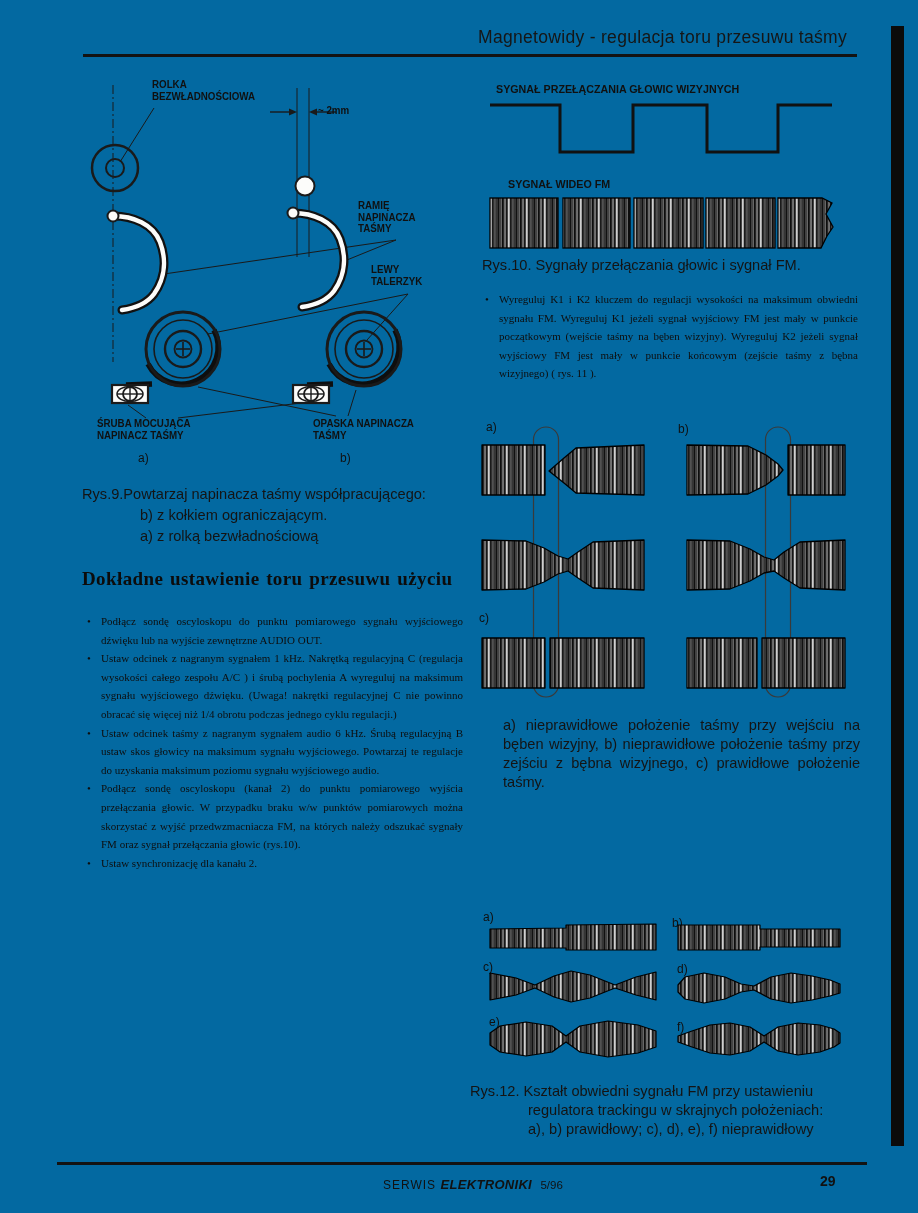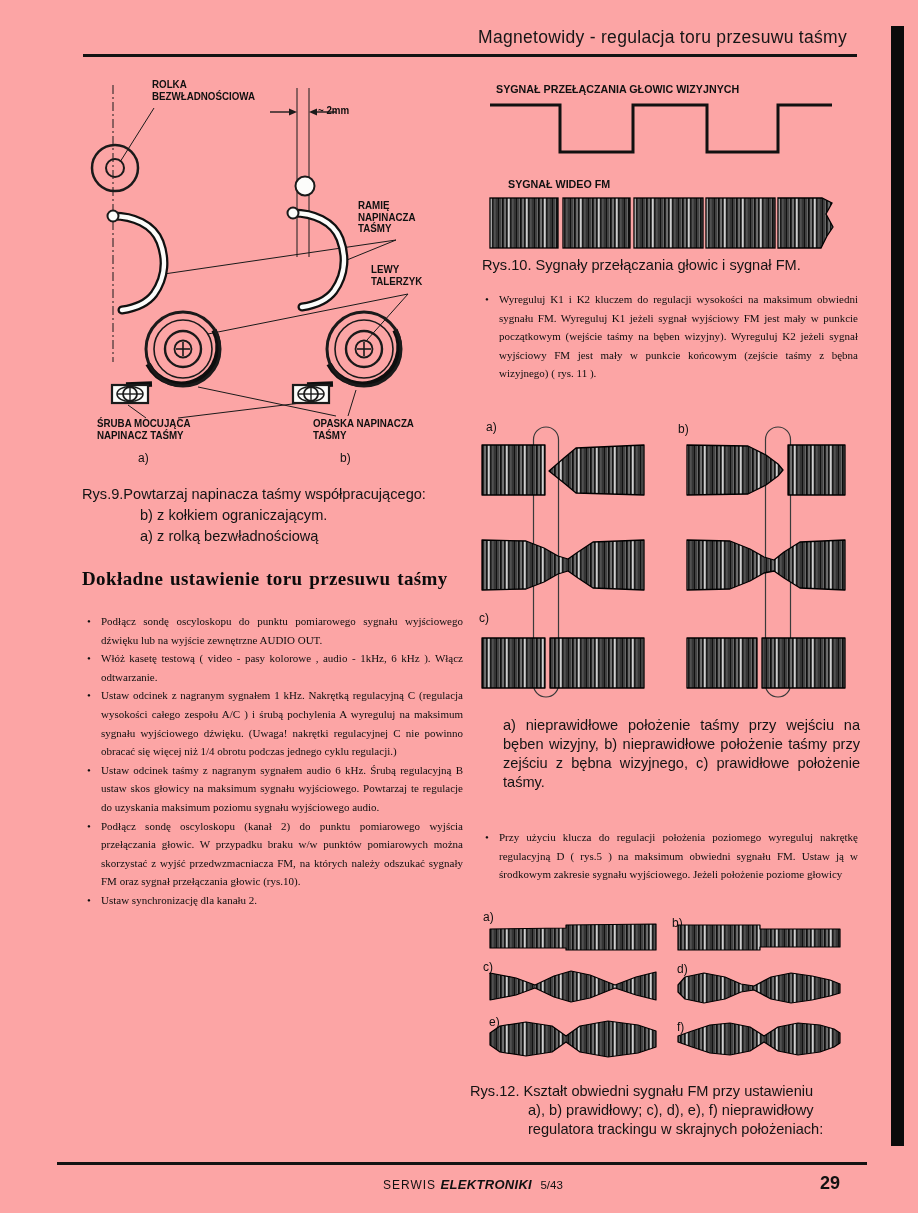--- a/index.html
+++ b/index.html
@@ -1,16 +1,16 @@
 <!DOCTYPE html>
 <html><head>
 <meta charset="utf-8">
 <style>
   html,body{margin:0;padding:0;background:#d9d9d6;}
-  .page{position:relative;width:918px;height:1213px;background:#fca5a5;overflow:hidden;
+  .page{position:relative;width:918px;height:1213px;background:#0369a1;overflow:hidden;
         font-family:"Liberation Sans",sans-serif;color:#111;}
   .abs{position:absolute;}
   .title{font-size:17.5px;letter-spacing:.3px;color:#161616;}
   .rule{background:#131313;}
   .dlabel{font:bold 10.5px/11.5px "Liberation Sans",sans-serif;white-space:pre-line;
           transform:scaleX(.93);transform-origin:left top;color:#101010;}
   .flabel{font:12px/12px "Liberation Sans",sans-serif;color:#101010;}
   .cap{font-size:14.6px;line-height:19px;color:#141414;}
   .blist{list-style:none;margin:0;padding:0;}
   .blist li{position:relative;padding-left:15px;margin:0;text-align:justify;
@@ -136,24 +136,23 @@
 TAŚMY</div>
   <span class="abs flabel" style="left:138px;top:452px;">a)</span>
   <span class="abs flabel" style="left:340px;top:452px;">b)</span>
 
   <div class="abs cap" style="left:82px;top:484px;width:380px;line-height:21px;">
     <div>Rys.9.Powtarzaj napinacza taśmy współpracującego:</div>
     <div style="margin-left:58px;">b) z kołkiem ograniczającym.</div>
     <div style="margin-left:58px;">a) z rolką bezwładnościową</div>
   </div>
 
-  <div class="abs heading" style="left:82px;top:568px;">Dokładne ustawienie toru przesuwu taśmy</div>
+  <div class="abs heading" style="left:82px;top:568px;">Dokładne ustawienie toru przesuwu użyciu</div>
   <ul class="abs blist" style="left:86px;top:612px;width:377px;">
     <li>Podłącz sondę oscyloskopu do punktu pomiarowego sygnału wyjściowego dźwięku lub na wyjście zewnętrzne AUDIO OUT.</li>
-    <li>Włóż kasetę testową ( video - pasy kolorowe , audio - 1kHz, 6 kHz ). Włącz odtwarzanie.</li>
     <li>Ustaw odcinek z nagranym sygnałem 1 kHz. Nakrętką regulacyjną C (regulacja wysokości całego zespołu A/C ) i śrubą pochylenia A wyreguluj na maksimum sygnału wyjściowego dźwięku. (Uwaga! nakrętki regulacyjnej C nie powinno obracać się więcej niż 1/4 obrotu podczas jednego cyklu regulacji.)</li>
     <li>Ustaw odcinek taśmy z nagranym sygnałem audio 6 kHz. Śrubą regulacyjną B ustaw skos głowicy na maksimum sygnału wyjściowego. Powtarzaj te regulacje do uzyskania maksimum poziomu sygnału wyjściowego audio.</li>
     <li>Podłącz sondę oscyloskopu (kanał 2) do punktu pomiarowego wyjścia przełączania głowic. W przypadku braku w/w punktów pomiarowych można skorzystać z wyjść przedwzmacniacza FM, na których należy odszukać sygnały FM oraz sygnał przełączania głowic (rys.10).</li>
     <li>Ustaw synchronizację dla kanału 2.</li>
   </ul>
 
   <div class="abs dlabel" style="left:496px;top:84px;font-size:11.5px;">SYGNAŁ PRZEŁĄCZANIA GŁOWIC WIZYJNYCH</div>
   <div class="abs dlabel" style="left:508px;top:179px;font-size:11.5px;">SYGNAŁ WIDEO FM</div>
   <svg class="abs" style="left:480px;top:78px;" width="420" height="175" viewBox="0 0 420 175">
     <polyline points="10,27 80,27 80,74 153,74 153,27 227,27 227,74 298,74 298,27 352,27" fill="none" stroke="#111" stroke-width="3"></polyline>
@@ -189,47 +188,44 @@
       <rect x="310" y="27" width="57" height="50"></rect>
       <polygon points="209,122 252,123 272,131 286,139 296,142 306,134 322,124 367,122 367,172 322,170 306,160 296,153 286,155 272,163 252,171 209,172"></polygon>
       <rect x="209" y="220" width="70" height="50"></rect>
       <rect x="284" y="220" width="83" height="50"></rect>
     </g>
   </svg>
   <div class="abs cap" style="left:470px;top:716px;width:392px;">
     <div class="capjust" style="margin-left:33px;width:357px;">a) nieprawidłowe położenie taśmy przy wejściu na bęben wizyjny, b) nieprawidłowe położenie taśmy przy zejściu z bębna wizyjnego, c) prawidłowe położenie taśmy.</div>
   </div>
 
-  <ul class="abs blist" style="left:484px;top:828px;width:374px;">
-    <li>Przy użyciu klucza do regulacji położenia poziomego wyreguluj nakrętkę regulacyjną D ( rys.5 ) na maksimum obwiedni sygnału FM. Ustaw ją w środkowym zakresie sygnału wyjściowego. Jeżeli położenie poziome głowicy</li>
-  </ul>
 
   <span class="abs flabel" style="left:483px;top:911px;">a)</span>
   <span class="abs flabel" style="left:672px;top:917px;">b)</span>
   <span class="abs flabel" style="left:483px;top:961px;">c)</span>
   <span class="abs flabel" style="left:677px;top:963px;">d)</span>
   <span class="abs flabel" style="left:489px;top:1016px;">e)</span>
   <span class="abs flabel" style="left:677px;top:1021px;">f)</span>
   <svg class="abs" style="left:478px;top:905px;" width="424" height="160" viewBox="0 0 424 160">
     <g fill="url(#vh)" stroke="#000" stroke-width="1.2" stroke-linejoin="round">
       <polygon points="12,24 88,23 88,20 178,19 178,45 88,45 88,43 12,43"></polygon>
       <polygon points="200,20 282,20 282,24 362,24 362,42 282,42 282,45 200,45"></polygon>
       <polygon points="12,68 38,73 57,80 76,71 93,66 112,70 137,80 158,72 178,67 178,95 158,90 137,83 112,93 93,97 76,92 57,83 38,90 12,95"></polygon>
       <polygon points="200,80 207,72 226,68 247,72 263,79 276,81 293,72 313,68 334,71 352,75 362,79 362,88 352,91 334,95 313,98 293,94 276,85 263,87 247,94 226,98 207,94 200,87"></polygon>
       <polygon points="12,128 22,121 48,117 74,121 88,131 102,121 130,116 160,120 178,126 178,142 160,148 130,152 102,147 88,137 74,147 48,151 22,147 12,140"></polygon>
       <polygon points="200,131 214,126 232,120 252,118 272,122 286,131 300,122 320,118 342,120 356,124 362,128 362,138 356,142 342,147 320,150 300,146 286,137 272,146 252,150 232,148 214,142 200,137"></polygon>
     </g>
   </svg>
   <div class="abs cap" style="left:470px;top:1082px;width:392px;">
     <div>Rys.12. Kształt obwiedni sygnału FM przy ustawieniu</div>
+    <div style="margin-left:58px;">regulatora trackingu w skrajnych położeniach:</div>
     <div style="margin-left:58px;">a), b) prawidłowy; c), d), e), f) nieprawidłowy</div>
-    <div style="margin-left:58px;">regulatora trackingu w skrajnych położeniach:</div>
   </div>
 
   <div class="abs rule" style="left:57px;top:1162px;width:810px;height:3px;"></div>
   <div class="abs" style="left:383px;top:1175px;white-space:nowrap;">
     <span style="font-size:12px;letter-spacing:1px;">SERWIS</span>
     <span style="font-size:13px;font-weight:bold;font-style:italic;letter-spacing:.3px;">ELEKTRONIKI</span>
-    <span style="font-size:11.5px;margin-left:4px;">5/43</span>
-  </div>
-  <div class="abs" style="left:820px;top:1173px;font-size:18px;font-weight:bold;">29</div>
+    <span style="font-size:11.5px;margin-left:4px;">5/96</span>
+  </div>
+  <div class="abs" style="left:820px;top:1173px;font-size:14px;font-weight:bold;">29</div>
 
 </div>
 
 </body></html>

